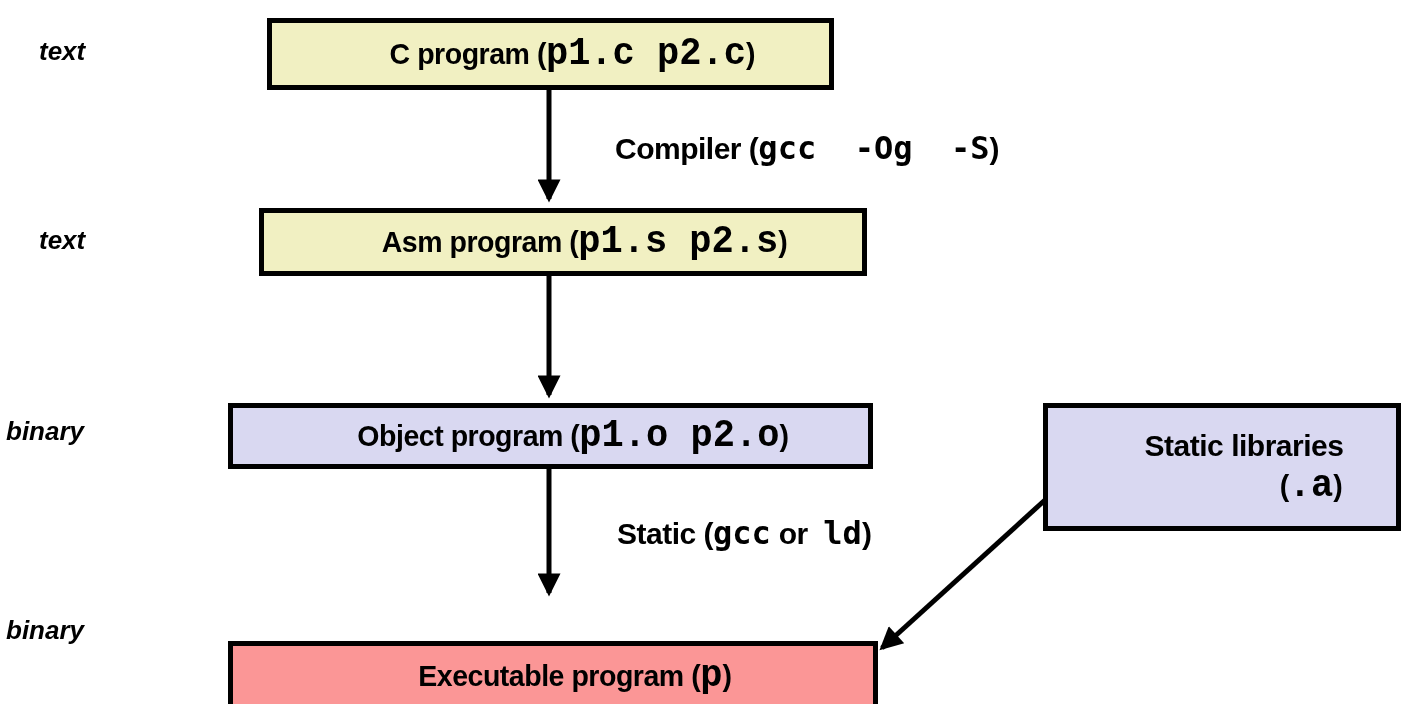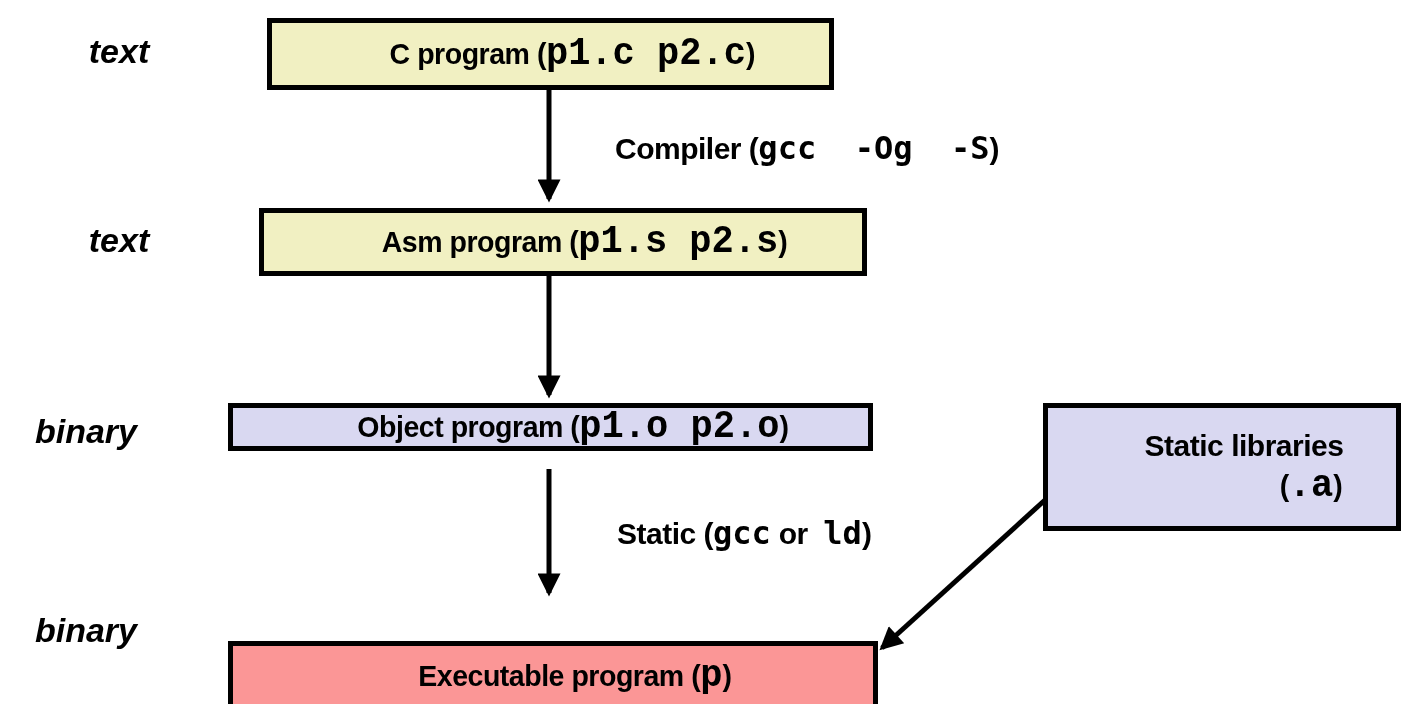--- a/index.html
+++ b/index.html
@@ -32,22 +32,22 @@
     font-family:"Liberation Mono",monospace;
     font-weight:bold;font-size:39px;color:#000;white-space:pre;
   }
   .emono{
     font-family:"DejaVu Sans Mono",monospace;
     font-weight:bold;font-size:32px;color:#000;white-space:pre;
   }
   .side-label{
     position:absolute;
     font-weight:bold;font-style:italic;
-    font-size:34px;color:#000;
-    text-align:center;line-height:40px;
+    font-size:26px;color:#000;
+    text-align:left;line-height:40px;
   }
   .edge-label{
     position:absolute;white-space:nowrap;line-height:40px;
   }
   .static-lines{display:flex;flex-direction:column;gap:4px;align-items:flex-end;}
 </style>
 </head>
 <body>
 
 <div class="canvas">
@@ -75,21 +75,21 @@
 
   <div class="edge-label" style="left:615px;top:128px;">
     <span class="sans">Compiler (</span><span class="emono">gcc  -Og  -S</span><span class="sans">)</span>
   </div>
 
   <div class="box box-yellow" style="left:247px;top:208px;width:608px;height:68px;margin-left:12px;">
     <span class="boxline"><span class="sans">Asm program (</span><span class="mono">p1.s p2.s</span><span class="sans">)</span></span>
   </div>
 
 
-  <div class="box box-lavender" style="left:228px;top:403px;width:645px;height:48px;">
+  <div class="box box-lavender" style="left:228px;top:403px;width:645px;height:66px;">
     <span class="boxline"><span class="sans">Object program (</span><span class="mono">p1.o p2.o</span><span class="sans">)</span></span>
   </div>
 
   <div class="box box-lavender" style="left:1043px;top:403px;width:358px;height:128px;">
     <span class="static-lines">
       <span class="sans">Static libraries</span>
       <span class="boxline"><span class="sans">(</span><span class="mono">.a</span><span class="sans">)</span></span>
     </span>
   </div>
 

